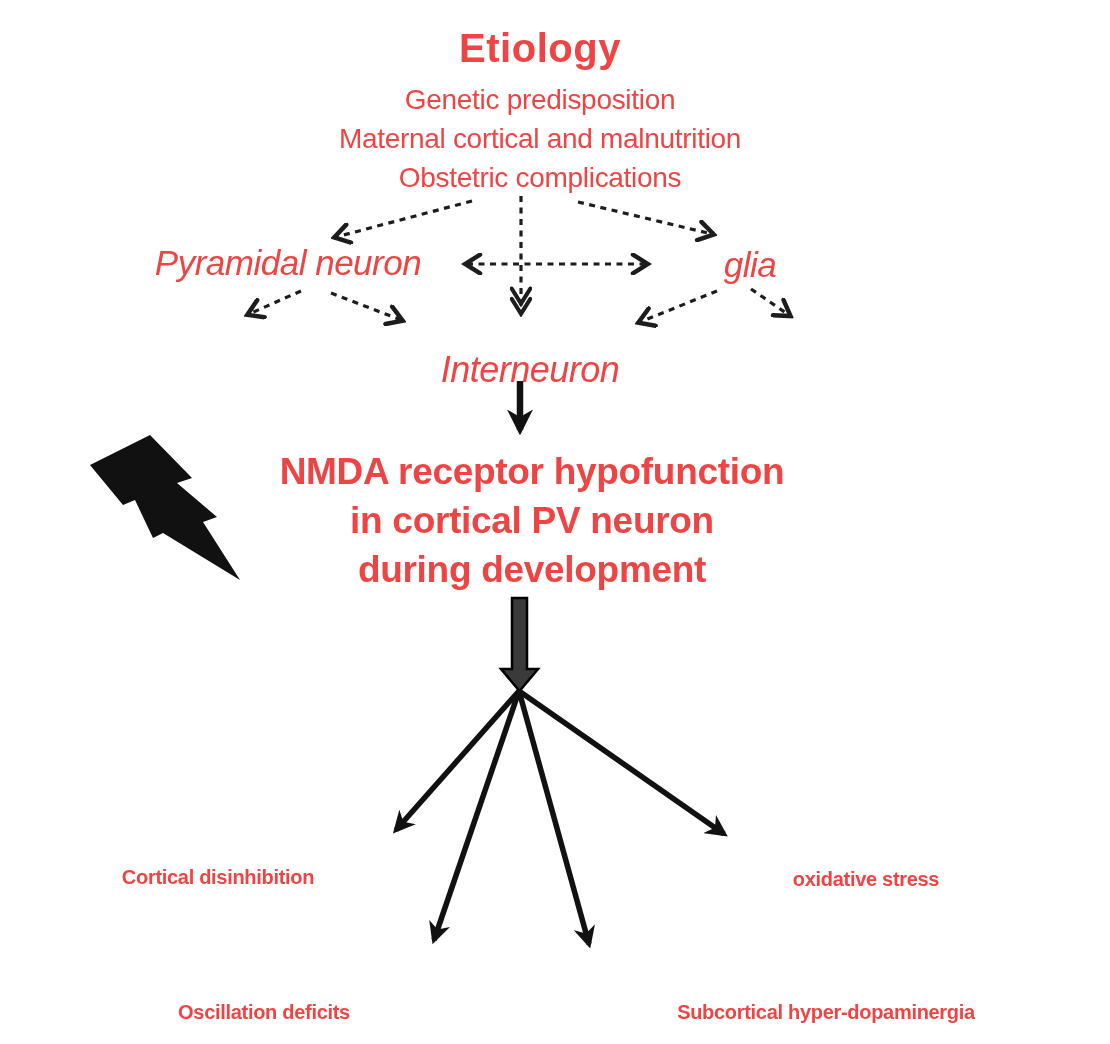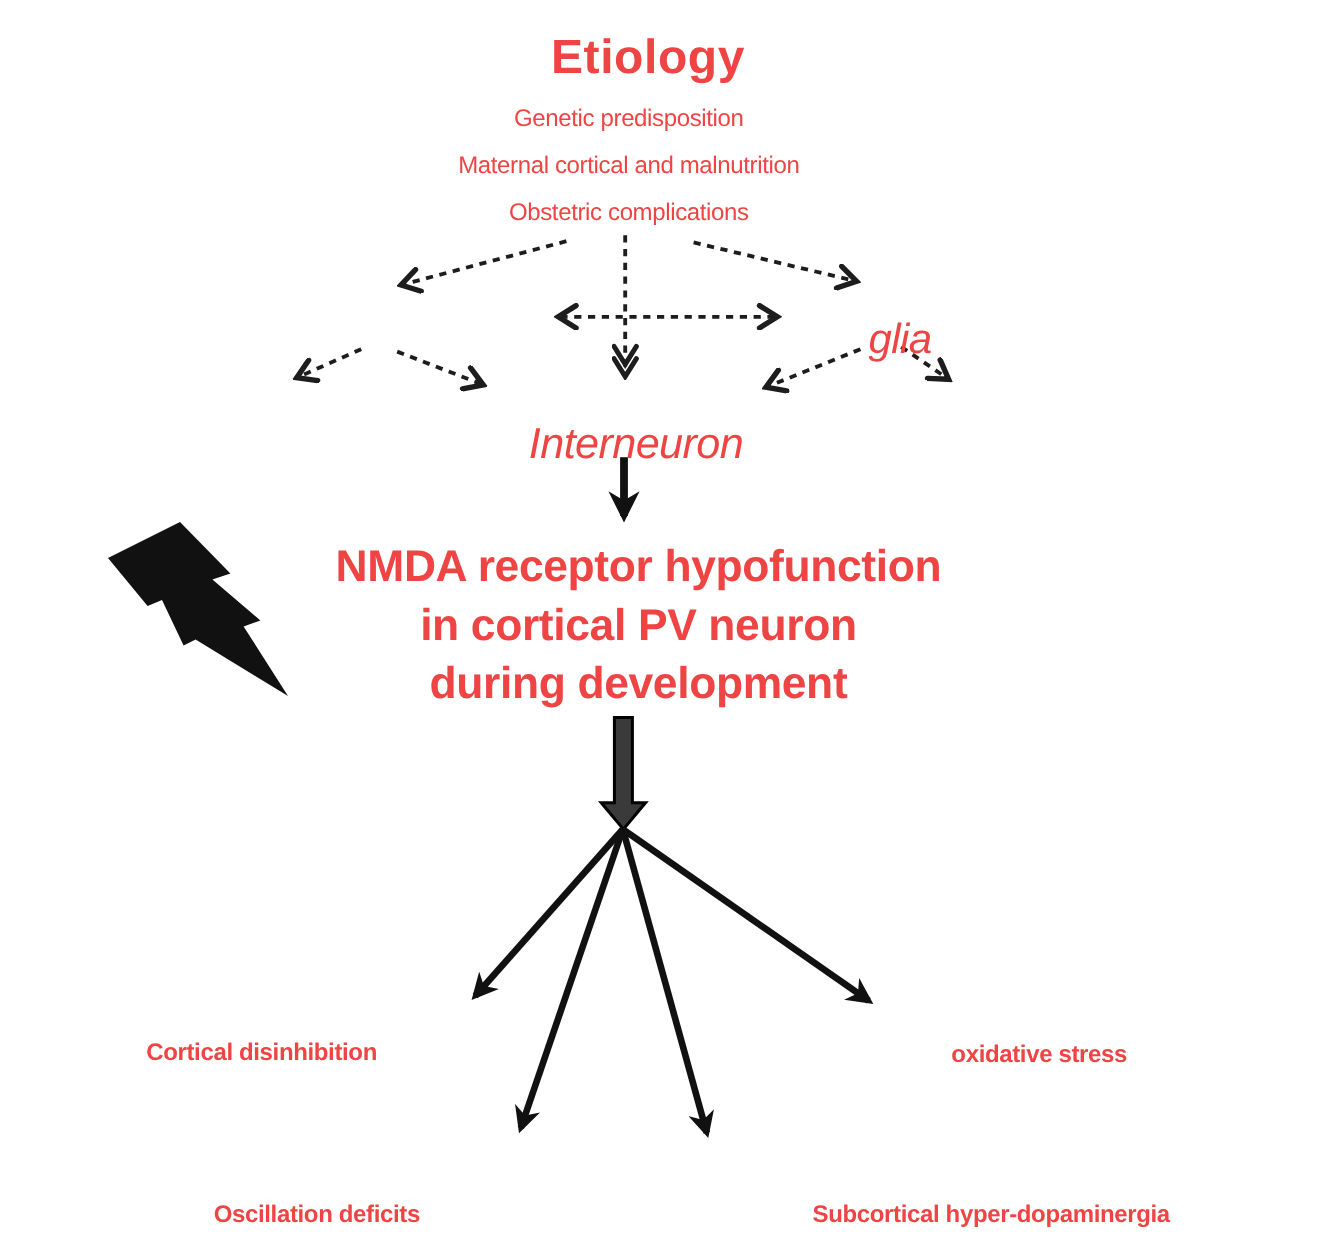--- a/index.html
+++ b/index.html
@@ -11,28 +11,28 @@
     color:#ef4444;
     overflow:hidden;
   }
   .abs{position:absolute;}
   .ctr{text-align:center;}
   .etio-title{
     left:340px;top:26px;width:400px;
     font-size:40px;font-weight:700;letter-spacing:0.5px;
   }
   .etio-lines{
-    left:189px;top:80px;width:670px;
-    font-size:20px;font-weight:400;line-height:39px;letter-spacing:-0.3px;
+    left:205px;top:80px;width:670px;
+    font-size:28px;font-weight:400;line-height:39px;letter-spacing:-0.3px;
   }
   .cell-label{
     font-style:italic;font-size:35px;font-weight:400;letter-spacing:-0.5px;
   }
   .pyramidal{left:138px;top:243px;width:300px;}
-  .glia{left:700px;top:263px;width:100px;}
+  .glia{left:700px;top:245px;width:100px;}
   .interneuron{left:430px;top:349px;width:200px;font-size:36px;}
   .core-block{
     left:182px;top:447px;width:700px;
     font-size:37px;font-weight:700;line-height:49px;letter-spacing:-0.3px;
   }
   .outcome{
     font-size:20px;font-weight:700;letter-spacing:-0.3px;
   }
   .o-cortical{left:40px;top:866px;width:356px;}
   .o-oxidative{left:726px;top:868px;width:280px;}
@@ -79,20 +79,21 @@
     <polygon points="150,435 192,478 177,483 217,517 203,522 240,580 163,533 153,538 135,500 123,505 90,465" fill="#111111"></polygon>
   </svg>
 
   <div class="abs ctr etio-title">Etiology</div>
   <div class="abs ctr etio-lines">
     <div>Genetic predisposition</div>
     <div>Maternal cortical and malnutrition</div>
     <div>Obstetric complications</div>
   </div>
 
+  <div class="abs ctr cell-label pyramidal">Pyramidal neuron</div>
   <div class="abs ctr cell-label glia">glia</div>
   <div class="abs ctr cell-label interneuron">Interneuron</div>
 
   <div class="abs ctr core-block">
     <div>NMDA receptor hypofunction</div>
     <div>in cortical PV neuron</div>
     <div>during development</div>
   </div>
 
   <div class="abs ctr outcome o-cortical">Cortical disinhibition</div>

